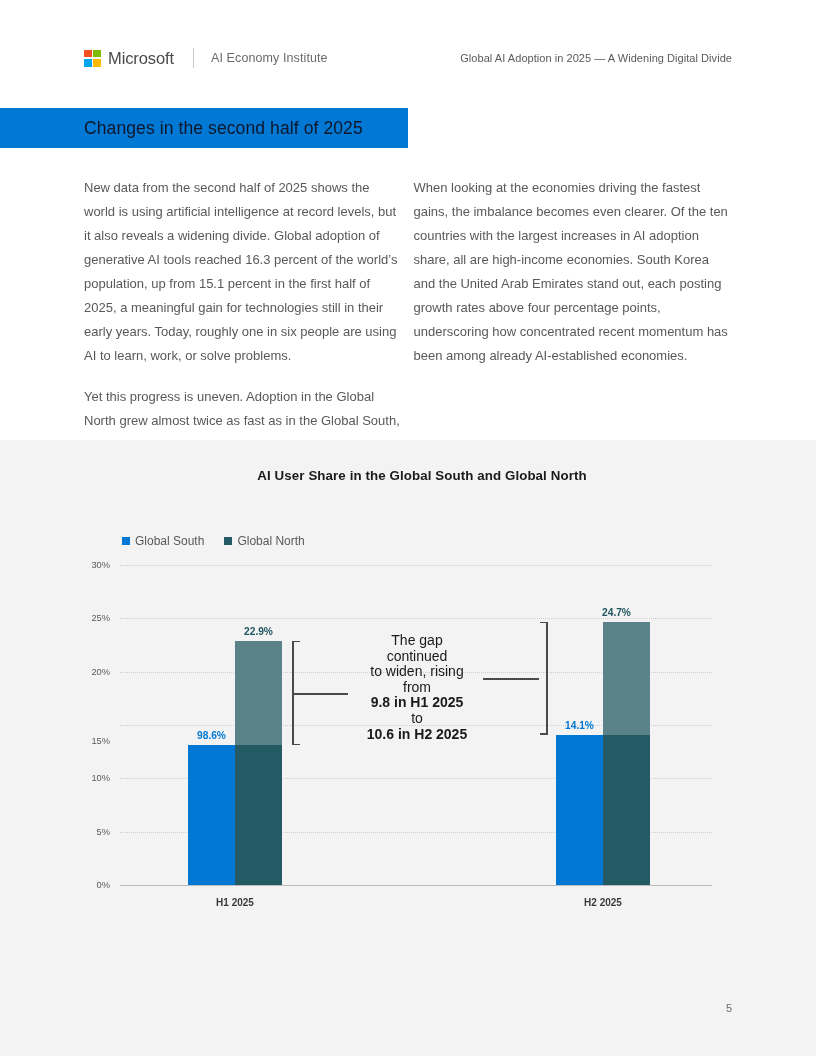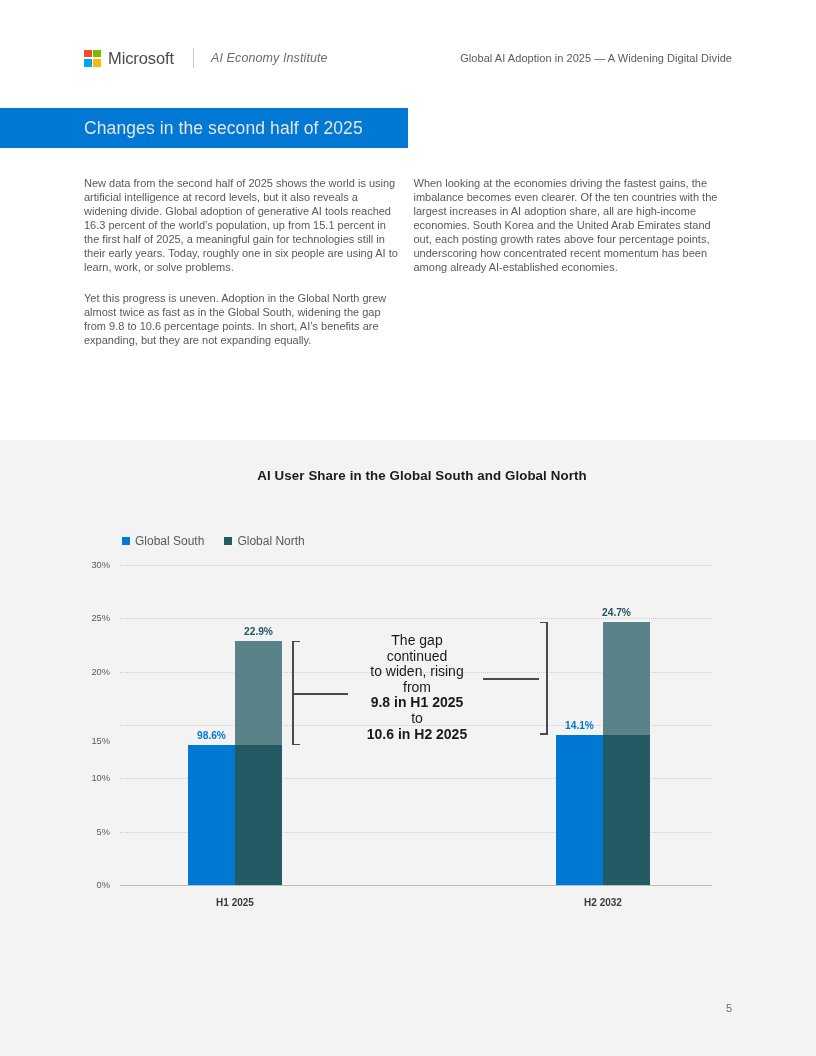--- a/index.html
+++ b/index.html
@@ -24,43 +24,43 @@
   .ms-logo .sq-g { background: #7FBA00; }
   .ms-logo .sq-b { background: #00A4EF; }
   .ms-logo .sq-y { background: #FFB900; }
   .ms-word {
     font-size: 16.5px; color: #4a4a4a; margin-left: 7px;
     letter-spacing: -0.1px;
   }
   .hdr-divider {
     width: 1px; height: 20px; background: #c8c8c8; margin: 0 17px 0 19px;
   }
-  .hdr-sub { font-size: 12.5px; color: #6a6a6a; letter-spacing: 0.1px; font-style: italic; }
+  .hdr-sub { font-size: 12.5px; color: #6a6a6a; letter-spacing: 0.1px; }
   .hdr-right {
     position: absolute; right: 84px; top: 50%; transform: translateY(-50%);
     font-size: 11px; color: #5a5a5a; letter-spacing: 0.05px; white-space: nowrap;
   }
 
   
   .banner {
     position: absolute; left: 0; top: 108px; width: 408px; height: 40px;
     background: #0078D4; display: flex; align-items: center;
   }
   .banner-title {
-    color: #e5e5e5; font-size: 17.5px; margin-left: 84px;
+    color: #0f172a; font-size: 17.5px; margin-left: 84px;
     font-weight: 400; letter-spacing: 0.1px;
   }
 
   
   .cols { position: absolute; left: 84px; top: 176px; width: 648px;
           display: flex; gap: 0; }
   .col { width: 320px; }
   .col.right { margin-left: 11px; }
   .col p {
-    font-size: 11px; line-height: 14px; color: #595959;
+    font-size: 13px; line-height: 24px; color: #595959;
     letter-spacing: 0.0px;
   }
   .col p + p { margin-top: 16.5px; }
 
   
   .chart-panel {
     position: absolute; left: 0; top: 440px; width: 816px; height: 616px;
     background: #F3F3F3;
   }
   .chart-title {
@@ -198,21 +198,21 @@
           <div class="bar-value" style="left: 68px; width: 47px; text-align: center; top: 165.267px; color: rgb(0, 120, 212);">98.6%</div>
           <div class="bar-value" style="left: 115px; width: 47px; text-align: center; top: 60.7333px; color: rgb(31, 85, 96);">22.9%</div>
           <div class="xlabel" style="left: 115px; top: 332px;">H1 2025</div>
           <div class="bar" style="left: 436px; top: 169.6px; height: 150.4px; background: rgb(0, 120, 212);"></div>
           <div class="bar" style="left: 483px; top: 56.5333px; height: 263.467px;">
             <div class="bar-seg" style="top: 0px; height: 113.067px; background: rgb(90, 130, 137);"></div>
             <div class="bar-seg" style="top: 113.067px; height: 150.4px; background: rgb(36, 90, 99);"></div>
           </div>
           <div class="bar-value" style="left: 436px; width: 47px; text-align: center; top: 154.6px; color: rgb(0, 120, 212);">14.1%</div>
           <div class="bar-value" style="left: 473px; width: 47px; text-align: center; top: 41.5333px; color: rgb(31, 85, 96);">24.7%</div>
-          <div class="xlabel" style="left: 483px; top: 332px;">H2 2032</div>
+          <div class="xlabel" style="left: 483px; top: 332px;">H2 2025</div>
           <div class="bracket" style="left: 172px; top: 75.7333px; height: 104.533px; width: 10px;">
             <div class="v" style="top: 0px; height: 104.533px; left: 0px;"></div>
             <div class="t" style="top: 0px; left: 0px;"></div>
             <div class="b" style="top: 102.933px; left: 0px;"></div>
           </div>
           <div class="bracket" style="left: 418px; top: 56.5333px; height: 113.067px; width: 10px;">
             <div class="v" style="top: 0px; height: 113.067px; left: 8.4px;"></div>
             <div class="t" style="top: 0px; left: 2px;"></div>
             <div class="b" style="top: 111.467px; left: 2px;"></div>
           </div>

